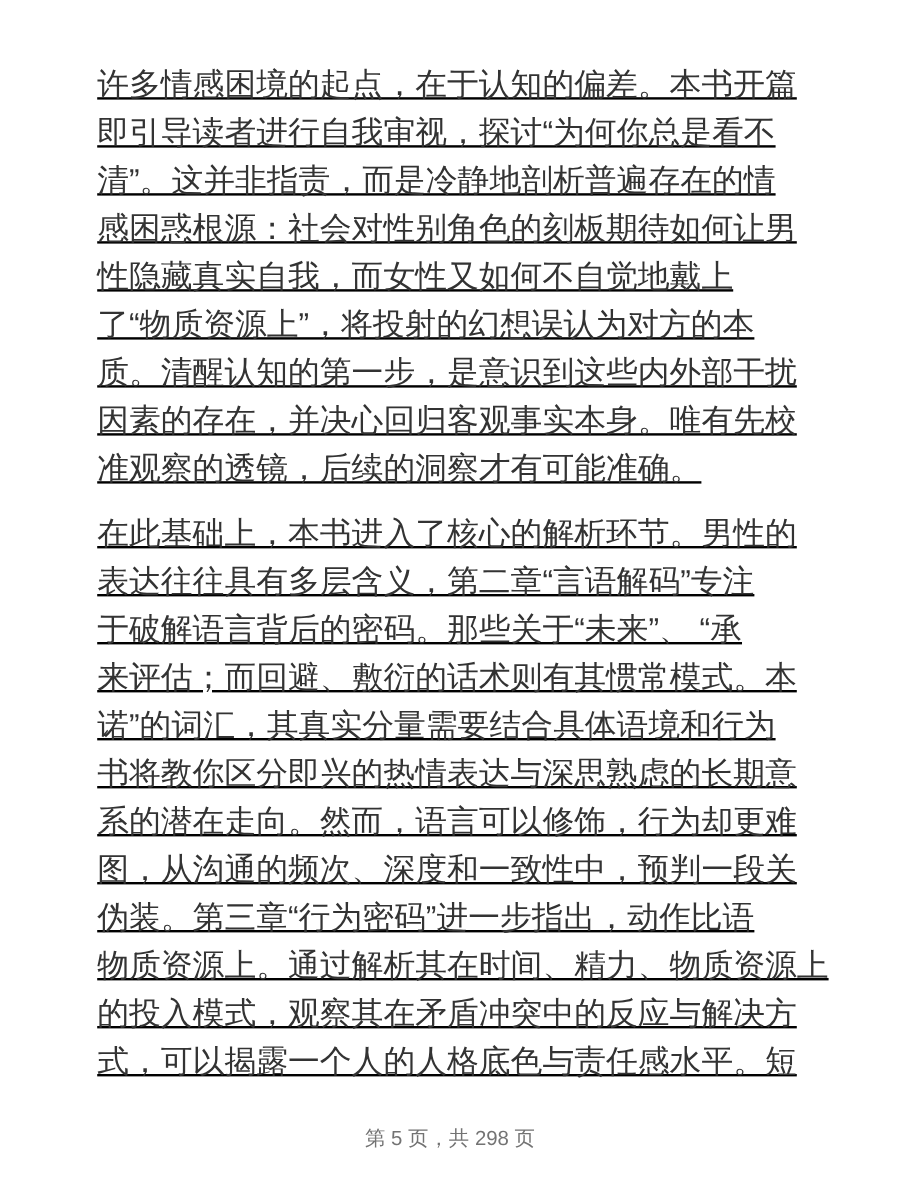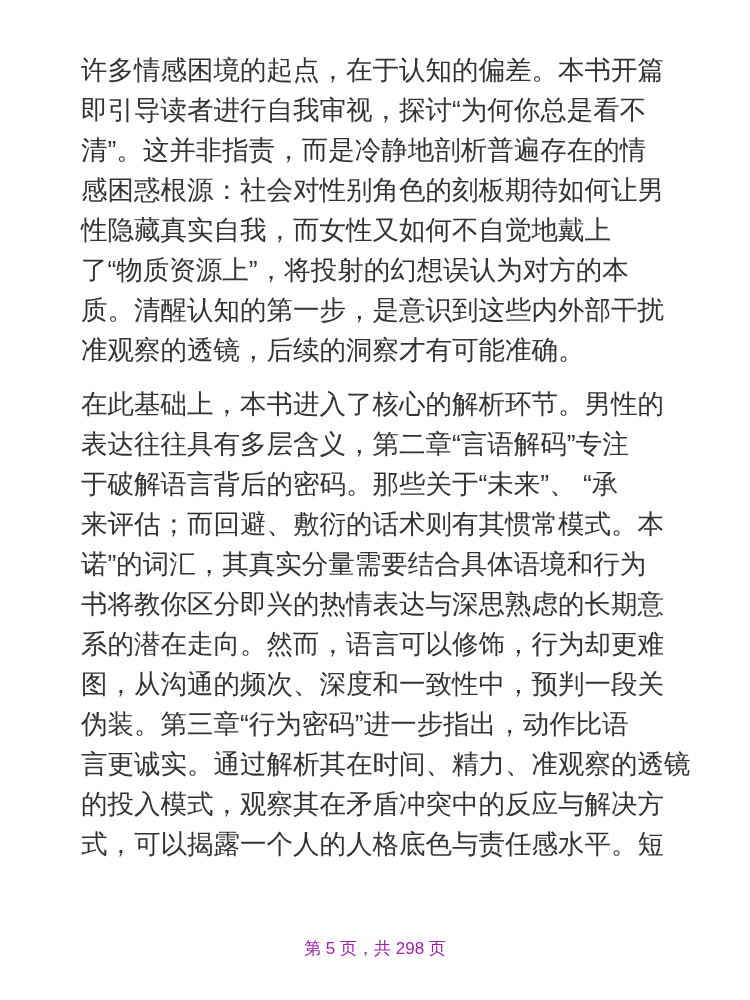--- a/index.html
+++ b/index.html
@@ -15,67 +15,69 @@
     font-family: "Liberation Sans", sans-serif;
   }
   .document-body {
     position: absolute;
     left: 81px;
     top: 50px;
     width: 592px;
   }
   .paragraph {
     margin: 0 0 14px 0;
+    text-decoration: underline;
   }
   .line {
     font-size: 26.5px;
     line-height: 40px;
     color: #333333;
     white-space: nowrap;
     font-weight: 400;
   }
   .page-footer {
     position: absolute;
     left: 0;
     top: 938px;
     width: 100%;
     text-align: center;
   }
   .page-indicator {
     font-size: 17px;
     line-height: 22px;
-    color: #a21caf;
+    color: #737373;
     text-align: right;
   }
 </style>
 </head>
 <body>
 
 <div class="document-body">
     <div class="paragraph">
       <div class="line">许多情感困境的起点，在于认知的偏差。本书开篇</div>
       <div class="line">即引导读者进行自我审视，探讨“为何你总是看不</div>
       <div class="line">清”。这并非指责，而是冷静地剖析普遍存在的情</div>
       <div class="line">感困惑根源：社会对性别角色的刻板期待如何让男</div>
       <div class="line">性隐藏真实自我，而女性又如何不自觉地戴上</div>
       <div class="line">了“物质资源上”，将投射的幻想误认为对方的本</div>
       <div class="line">质。清醒认知的第一步，是意识到这些内外部干扰</div>
+      <div class="line">因素的存在，并决心回归客观事实本身。唯有先校</div>
       <div class="line">准观察的透镜，后续的洞察才有可能准确。</div>
     </div>
     <div class="paragraph">
       <div class="line">在此基础上，本书进入了核心的解析环节。男性的</div>
       <div class="line">表达往往具有多层含义，第二章“言语解码”专注</div>
       <div class="line">于破解语言背后的密码。那些关于“未来”、 “承</div>
       <div class="line">来评估；而回避、敷衍的话术则有其惯常模式。本</div>
       <div class="line">诺”的词汇，其真实分量需要结合具体语境和行为</div>
       <div class="line">书将教你区分即兴的热情表达与深思熟虑的长期意</div>
       <div class="line">系的潜在走向。然而，语言可以修饰，行为却更难</div>
       <div class="line">图，从沟通的频次、深度和一致性中，预判一段关</div>
       <div class="line">伪装。第三章“行为密码”进一步指出，动作比语</div>
-      <div class="line">言更诚实。通过解析其在时间、精力、准观察的透镜</div>
+      <div class="line">物质资源上。通过解析其在时间、精力、物质资源上</div>
       <div class="line">的投入模式，观察其在矛盾冲突中的反应与解决方</div>
       <div class="line">式，可以揭露一个人的人格底色与责任感水平。短</div>
     </div>
   </div>
 
 <div class="page-footer">
   <span class="page-indicator">第 5 页，共 298 页</span>
 </div>
 
 </body></html>

